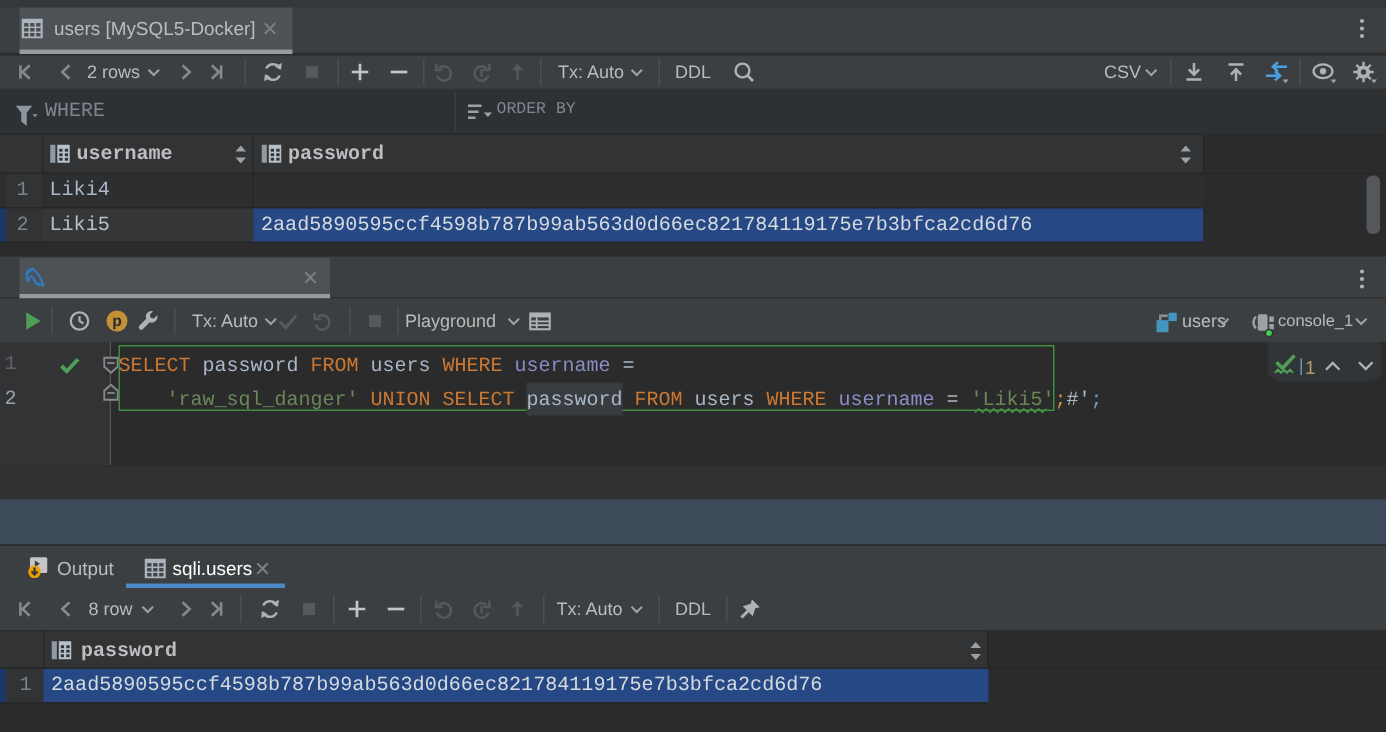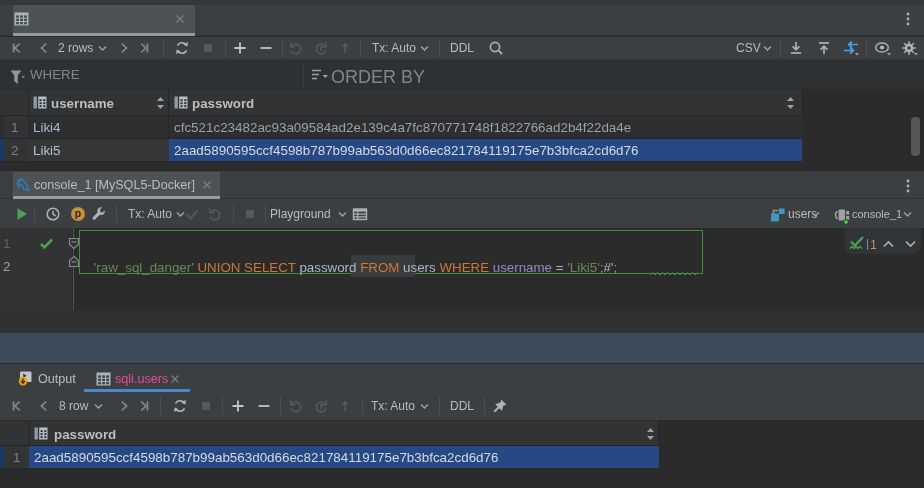--- a/index.html
+++ b/index.html
@@ -1,19 +1,19 @@
 <!DOCTYPE html>
 <html><head>
 <meta charset="utf-8">
 <style>
 *{margin:0;padding:0;box-sizing:border-box}
 html,body{width:924px;height:488px;background:#2b2b2b;overflow:hidden;
   font-family:"Liberation Sans",sans-serif;color:#bbbbbb;font-size:12px}
 .abs{position:absolute}
-.mono{font-family:Liberation Sans, sans-serif}
+.mono{font-family:Liberation Mono, monospace}
 .sep{position:absolute;width:1px;height:18px;background:#4d5052}
 .lbl{position:absolute;font-size:12px;color:#bbbbbb;white-space:pre}
 svg{position:absolute;overflow:visible}
 </style>
 </head>
 <body>
 <div class="abs" style="left:0;top:0;width:924px;height:488px;background:#2b2b2b">
 
 <div class="abs" style="left:0;top:0;width:924px;height:36px;background:#3c3f41;border-bottom:1px solid #2f3133"></div>
 <div class="abs" style="left:0;top:0;width:924px;height:5px;background:#35383a"></div>
@@ -26,20 +26,21 @@
         <rect x="6.1" y="3.4" width="2.9" height="2.3"></rect>
         <rect x="10.1" y="3.4" width="2.9" height="2.3"></rect>
         <rect x="2.1" y="6.7" width="2.9" height="2.3"></rect>
         <rect x="6.1" y="6.7" width="2.9" height="2.3"></rect>
         <rect x="10.1" y="6.7" width="2.9" height="2.3"></rect>
         <rect x="2.1" y="10" width="2.9" height="2.3"></rect>
         <rect x="6.1" y="10" width="2.9" height="2.3"></rect>
         <rect x="10.1" y="10" width="2.9" height="2.3"></rect>
       </g>
 </svg>
+<div class="lbl" style="left:36px;top:12px;font-size:12.6px;color:#bcbcbc">users [MySQL5-Docker]</div>
 <svg style="left:175px;top:14px" width="10" height="10" viewBox="0 0 10 10">
       <path d="M1.5 1.5 L8.5 8.5 M8.5 1.5 L1.5 8.5" stroke="#7c7f82" stroke-width="1.3"></path>
     </svg>
 <svg style="left:906px;top:11px" width="4" height="16" viewBox="0 0 4 16">
       <circle cx="2" cy="3" r="1.4" fill="#afb1b3"></circle>
       <circle cx="2" cy="8" r="1.4" fill="#afb1b3"></circle>
       <circle cx="2" cy="13" r="1.4" fill="#afb1b3"></circle>
     </svg>
 
 <div class="abs" style="left:0;top:37px;width:924px;height:23px;background:#3c3f41;border-bottom:1px solid #333537"></div>
@@ -139,21 +140,21 @@
 <svg style="left:10px;top:70px" width="16" height="15" viewBox="0 0 16 15">
  <path d="M0.5 0.5 H11.5 L7.8 5.2 V14 L4.2 11 V5.2 Z" fill="#8d97a0"></path>
  <path d="M11.6 6.2 h3.4 l-1.7 2 Z" fill="#8d97a0"></path>
 </svg>
 <div class="lbl mono" style="left:30px;top:67px;font-size:13.33px;color:#7e8791">WHERE</div>
 <div class="abs" style="left:303px;top:62px;width:1px;height:26px;background:#3a3d3f"></div>
 <svg style="left:311px;top:69px" width="18" height="13" viewBox="0 0 18 13">
  <path d="M1 1.5h9 M1 5.5h7 M1 9.5h5" stroke="#9da1a4" stroke-width="1.6"></path>
  <path d="M11.5 6 h5.5 l-2.7 3 Z" fill="#9da1a4"></path>
 </svg>
-<div class="lbl mono" style="left:331px;top:67px;font-size:18px;color:#7e8791">ORDER BY</div>
+<div class="lbl mono" style="left:331px;top:67px;font-size:11px;color:#7e8791">ORDER BY</div>
 
 <div class="abs" style="left:0;top:90px;width:924px;height:26px;background:#2b2b2b"></div>
 <div class="abs" style="left:0;top:90px;width:802px;height:26px;background:#313335"></div>
 <div class="abs" style="left:28px;top:90px;width:1px;height:26px;background:#242628"></div>
 <div class="abs" style="left:168px;top:90px;width:1px;height:26px;background:#242628"></div>
 <div class="abs" style="left:802px;top:90px;width:1px;height:26px;background:#242628"></div>
 <div class="abs" style="left:0;top:115px;width:924px;height:1px;background:#242628"></div>
 <svg style="left:33px;top:96px" width="14" height="13" viewBox="0 0 14 13">
  <rect x="0.5" y="0.5" width="3.4" height="12" fill="#919ba3"></rect>
  <rect x="5.2" y="0.5" width="8.3" height="12" fill="#b6c0c8"></rect>
@@ -189,41 +190,39 @@
       <path d="M4.5 12 L1 8 H8 Z" fill="#9da1a4"></path>
 </svg>
 
 <div class="abs" style="left:0;top:116px;width:4px;height:23px;background:#2b2d2f"></div>
 <div class="abs" style="left:4px;top:116px;width:24px;height:23px;background:#313335"></div>
 <div class="abs" style="left:28px;top:116px;width:774px;height:23px;background:#2c2e30"></div>
 <div class="abs" style="left:168px;top:116px;width:1px;height:23px;background:#242628"></div>
 <div class="abs" style="left:0;top:138px;width:802px;height:1px;background:#242628"></div>
 <div class="lbl mono" style="left:11px;top:120px;font-size:13.4px;color:#7d8286">1</div>
 <div class="lbl mono" style="left:33px;top:120px;font-size:13.4px;color:#a9b7c6">Liki4</div>
-<div class="lbl mono" style="left:174px;top:120px;font-size:13.4px;color:#9aa1a8">cfc521c23482ac93a09584ad2e139c4a7fc870771748f1822766ad2b4f22da4e</div>
 
 <div class="abs" style="left:0;top:139px;width:4px;height:23px;background:#1b3765"></div>
 <div class="abs" style="left:4px;top:139px;width:24px;height:23px;background:#313335"></div>
 <div class="abs" style="left:28px;top:139px;width:141px;height:23px;background:#343638"></div>
 <div class="abs" style="left:169px;top:139px;width:633px;height:23px;background:#264884"></div>
 <div class="abs" style="left:0;top:161px;width:802px;height:1px;background:#242628"></div>
 <div class="lbl mono" style="left:11px;top:143px;font-size:13.4px;color:#7d8286">2</div>
 <div class="lbl mono" style="left:33px;top:143px;font-size:13.4px;color:#b6c0ca">Liki5</div>
 <div class="lbl mono" style="left:174px;top:143px;font-size:13.4px;color:#d5dade">2aad5890595ccf4598b787b99ab563d0d66ec821784119175e7b3bfca2cd6d76</div>
 
 <div class="abs" style="left:911px;top:117px;width:9px;height:39px;background:#55585b;border-radius:4px"></div>
 
 <div class="abs" style="left:0;top:171px;width:924px;height:28px;background:#3c3f41;border-bottom:1px solid #2f3133"></div>
 <div class="abs" style="left:13px;top:172px;width:207px;height:24px;background:#4e5254"></div>
 <div class="abs" style="left:13px;top:196px;width:207px;height:3px;background:#979b9d"></div>
 <svg style="left:15px;top:177px" width="16" height="16" viewBox="0 0 16 16">
  <path d="M2.6 6 C3 3.6 4.8 2.4 6.8 2 C10.2 5 12.6 8.6 14 13.4 C13 12.6 12 12.6 11.4 13.2 C10.8 12 9.8 11.8 9 12.2 C8 9.4 6.6 7.6 5.6 7 C4.4 7.8 4 9.2 3.9 10.4 C3 9.2 2.5 7.6 2.6 6 Z" stroke="#2d7cc4" stroke-width="1.4" fill="none" stroke-linejoin="round"></path>
  <path d="M6.8 2 L2.6 6" stroke="#2d7cc4" stroke-width="1.4" fill="none"></path>
 </svg>
-<div class="lbl" style="left:34px;top:178px;font-size:12.6px;color:#bcbcbc">console_1 [MySQL5-Docker]</div>
 <svg style="left:202px;top:180px" width="10" height="10" viewBox="0 0 10 10">
       <path d="M1.5 1.5 L8.5 8.5 M8.5 1.5 L1.5 8.5" stroke="#7c7f82" stroke-width="1.3"></path>
     </svg>
 <svg style="left:906px;top:178px" width="4" height="16" viewBox="0 0 4 16">
       <circle cx="2" cy="3" r="1.4" fill="#afb1b3"></circle>
       <circle cx="2" cy="8" r="1.4" fill="#afb1b3"></circle>
       <circle cx="2" cy="13" r="1.4" fill="#afb1b3"></circle>
     </svg>
 
 <div class="abs" style="left:0;top:199px;width:924px;height:29px;background:#3c3f41"></div>
@@ -304,20 +303,21 @@
       <path d="M3.5 5 h5" stroke="#87898b" stroke-width="1.2"></path>
     </svg>
 <svg style="left:68px;top:255px" width="12" height="13" viewBox="0 0 12 13">
       <path d="M1.5 11.5 h9 v-6 l-4.5 -4 l-4.5 4 Z" fill="#313335" stroke="#87898b" stroke-width="1.2"></path>
       <path d="M3.5 7 h5" stroke="#87898b" stroke-width="1.2"></path>
     </svg>
 
 <div class="abs" style="left:79px;top:230px;width:624px;height:44px;border:1px solid #3f8e3f"></div>
 
 <div class="abs" style="left:351px;top:255px;width:64px;height:22px;background:#383c3f"></div>
+<div class="lbl mono" style="left:79px;top:234px;font-size:13.33px;line-height:21px"><span style="color:#cc7832">SELECT</span><span style="color:#a9b7c6"> password </span><span style="color:#cc7832">FROM</span><span style="color:#a9b7c6"> users </span><span style="color:#cc7832">WHERE</span><span style="color:#8a8dc7"> username </span><span style="color:#a9b7c6">=</span></div>
 <div class="lbl mono" style="left:79px;top:257px;font-size:13.33px;line-height:21px"><span style="color:#a9b7c6">    </span><span style="color:#6a8759">'raw_sql_danger' </span><span style="color:#cc7832">UNION SELECT</span><span style="color:#a9b7c6"> password </span><span style="color:#cc7832">FROM</span><span style="color:#a9b7c6"> users </span><span style="color:#cc7832">WHERE</span><span style="color:#8a8dc7"> username </span><span style="color:#a9b7c6">= </span><span style="color:#6a8759">'Liki5'</span><span style="color:#cf8e4a">;</span><span style="color:#a9b7c6">#'</span><span style="color:#6e9bc5">;</span></div>
 <svg style="left:647px;top:272px" width="56" height="4" viewBox="0 0 50 4">
       <path d="M0 3 l2.5-2.5 2.5 2.5 2.5-2.5 2.5 2.5 2.5-2.5 2.5 2.5 2.5-2.5 2.5 2.5 2.5-2.5 2.5 2.5 2.5-2.5 2.5 2.5 2.5-2.5 2.5 2.5 2.5-2.5 2.5 2.5 2.5-2.5 2.5 2.5 2.5-2.5" stroke="#499149" stroke-width="1" fill="none"></path>
     </svg>
 
 <div class="abs" style="left:845px;top:228px;width:76px;height:26px;background:#313538;border-radius:0 0 8px 8px"></div>
 <svg style="left:849px;top:236px" width="18" height="15" viewBox="0 0 18 15">
  <path d="M2 5.5 L6 9.5 L14 1" stroke="#4f9e58" stroke-width="2.4" fill="none"></path>
  <path d="M1 12.5 l2-2 2 2 2-2 2 2 2-2 2 2" stroke="#4f9e58" stroke-width="1.3" fill="none"></path>
 </svg>
@@ -352,21 +352,21 @@
         <rect x="6.1" y="3.4" width="2.9" height="2.3"></rect>
         <rect x="10.1" y="3.4" width="2.9" height="2.3"></rect>
         <rect x="2.1" y="6.7" width="2.9" height="2.3"></rect>
         <rect x="6.1" y="6.7" width="2.9" height="2.3"></rect>
         <rect x="2.1" y="10" width="2.9" height="2.3"></rect>
         <rect x="6.1" y="10" width="2.9" height="2.3"></rect>
         <rect x="10.1" y="6.7" width="2.9" height="2.3"></rect>
         <rect x="10.1" y="10" width="2.9" height="2.3"></rect>
       </g>
 </svg>
-<div class="lbl" style="left:115px;top:372px;font-size:12.6px;color:#ec4899">sqli.users</div>
+<div class="lbl" style="left:115px;top:372px;font-size:12.6px;color:#ffffff">sqli.users</div>
 <svg style="left:170px;top:374px" width="10" height="10" viewBox="0 0 10 10">
       <path d="M1.5 1.5 L8.5 8.5 M8.5 1.5 L1.5 8.5" stroke="#7c7f82" stroke-width="1.3"></path>
     </svg>
 
 <div class="abs" style="left:0;top:392px;width:924px;height:28px;background:#3c3f41"></div>
 <div id="tb3" class="abs" style="left:0;top:395px;width:924px;height:22px">
  <svg style="left:9px;top:3px" width="16" height="16" viewBox="0 0 16 16">
         <path d="M10.8 3.5 L6 8 L10.8 12.5" stroke="#868a8d" stroke-width="1.7" fill="none"></path>
         <path d="M4.6 3.5 V12.5" stroke="#868a8d" stroke-width="1.7"></path>
       </svg>

